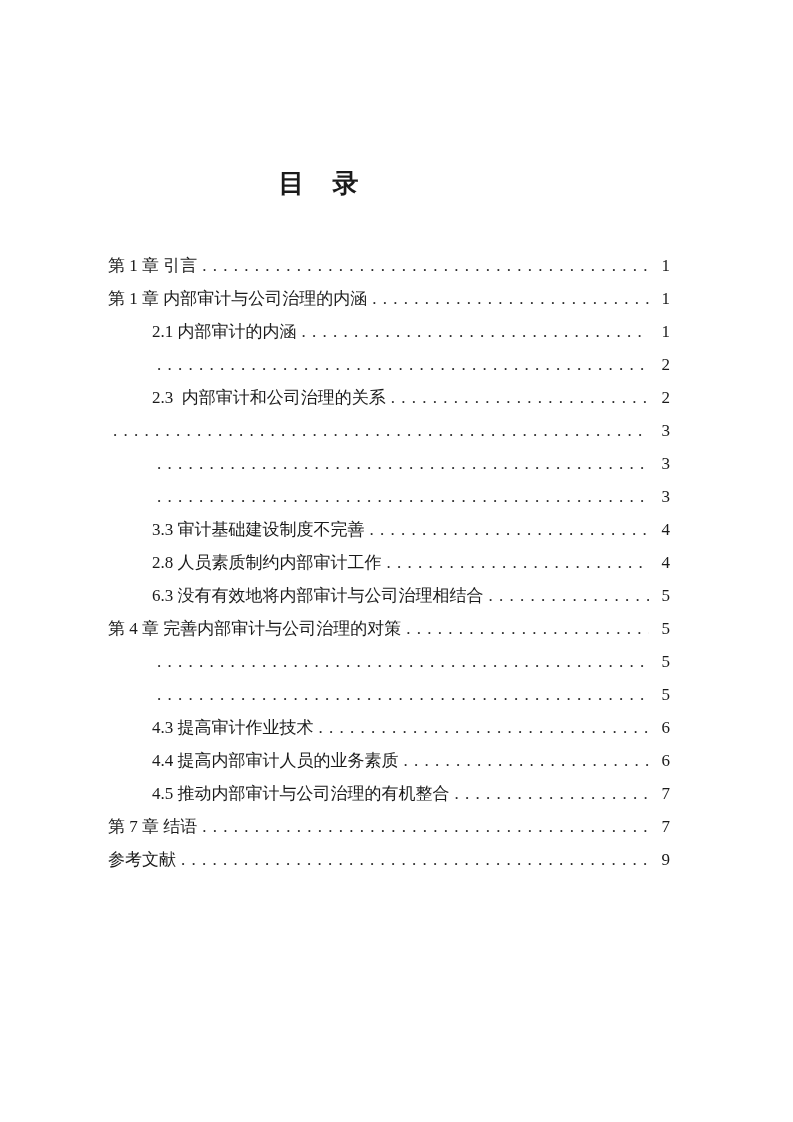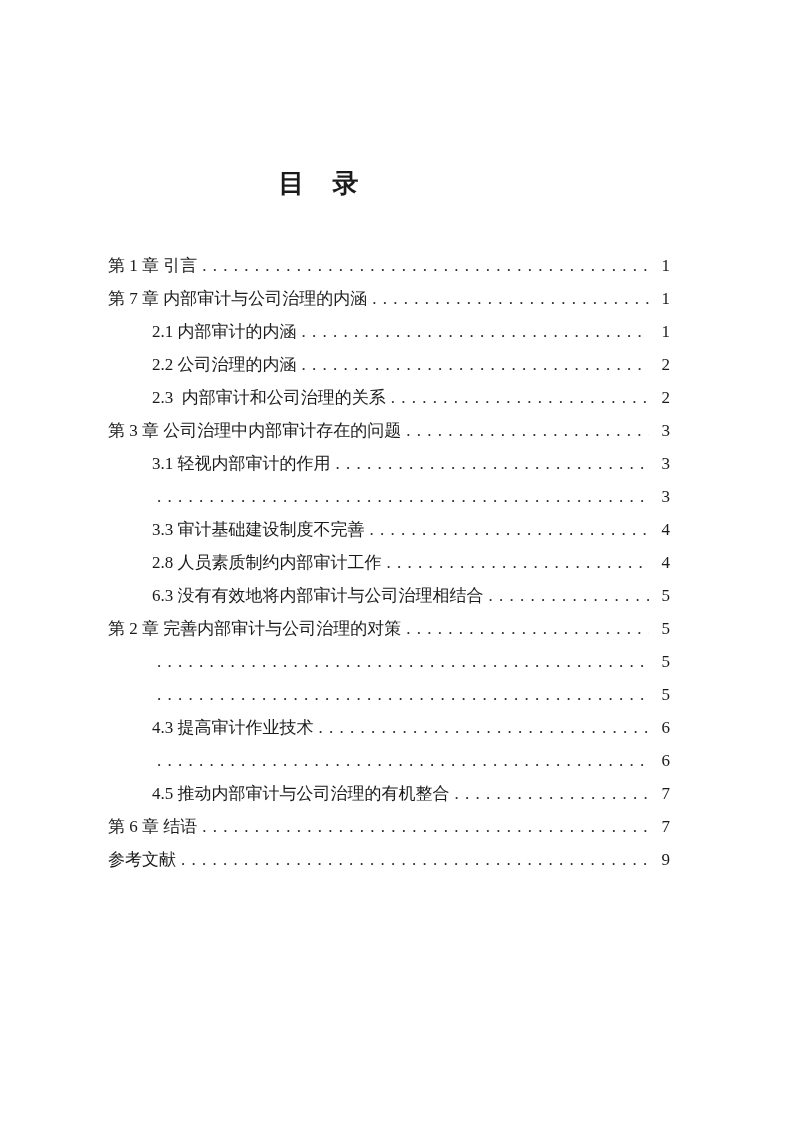--- a/index.html
+++ b/index.html
@@ -70,51 +70,48 @@
   <div class="doc-title">目　录</div>
 
   <div class="toc-list">
   <div class="toc-row level-0">
     <span class="entry-label">第 1 章 引言</span>
     <span class="leader">. . . . . . . . . . . . . . . . . . . . . . . . . . . . . . . . . . . . . . . . . . . . . . . . . . . . . . . . . . . . . . . . . . . . . . . . . . . . . . . . . . . . . . . . . . . . . . . . . . . . . . . . . . . . . . . . . . . . . . . . . . . . . . . . . . . . . . . . . . . . . . . . . . . . . . </span>
     <span class="page-num">1</span>
   </div>
 
   <div class="toc-row level-0">
-    <span class="entry-label">第 7 章 内部审计与公司治理的内涵</span>
+    <span class="entry-label">第 1 章 内部审计与公司治理的内涵</span>
     <span class="leader">. . . . . . . . . . . . . . . . . . . . . . . . . . . . . . . . . . . . . . . . . . . . . . . . . . . . . . . . . . . . . . . . . . . . . . . . . . . . . . . . . . . . . . . . . . . . . . . . . . . . . . . . . . . . . . . . . . . . . . . . . . . . . . . . . . . . . . . . . . . . . . . . . . . . . . </span>
     <span class="page-num">1</span>
   </div>
 
   <div class="toc-row level-1">
     <span class="entry-label">2.1 内部审计的内涵</span>
     <span class="leader">. . . . . . . . . . . . . . . . . . . . . . . . . . . . . . . . . . . . . . . . . . . . . . . . . . . . . . . . . . . . . . . . . . . . . . . . . . . . . . . . . . . . . . . . . . . . . . . . . . . . . . . . . . . . . . . . . . . . . . . . . . . . . . . . . . . . . . . . . . . . . . . . . . . . . . </span>
     <span class="page-num">1</span>
   </div>
 
   <div class="toc-row level-1">
-    <span class="entry-label">2.2 公司治理的内涵</span>
     <span class="leader">. . . . . . . . . . . . . . . . . . . . . . . . . . . . . . . . . . . . . . . . . . . . . . . . . . . . . . . . . . . . . . . . . . . . . . . . . . . . . . . . . . . . . . . . . . . . . . . . . . . . . . . . . . . . . . . . . . . . . . . . . . . . . . . . . . . . . . . . . . . . . . . . . . . . . . </span>
     <span class="page-num">2</span>
   </div>
 
   <div class="toc-row level-1">
     <span class="entry-label">2.3  内部审计和公司治理的关系</span>
     <span class="leader">. . . . . . . . . . . . . . . . . . . . . . . . . . . . . . . . . . . . . . . . . . . . . . . . . . . . . . . . . . . . . . . . . . . . . . . . . . . . . . . . . . . . . . . . . . . . . . . . . . . . . . . . . . . . . . . . . . . . . . . . . . . . . . . . . . . . . . . . . . . . . . . . . . . . . . </span>
     <span class="page-num">2</span>
   </div>
 
   <div class="toc-row level-0">
-    <span class="entry-label">第 3 章 公司治理中内部审计存在的问题</span>
     <span class="leader">. . . . . . . . . . . . . . . . . . . . . . . . . . . . . . . . . . . . . . . . . . . . . . . . . . . . . . . . . . . . . . . . . . . . . . . . . . . . . . . . . . . . . . . . . . . . . . . . . . . . . . . . . . . . . . . . . . . . . . . . . . . . . . . . . . . . . . . . . . . . . . . . . . . . . . </span>
     <span class="page-num">3</span>
   </div>
 
   <div class="toc-row level-1">
-    <span class="entry-label">3.1 轻视内部审计的作用</span>
     <span class="leader">. . . . . . . . . . . . . . . . . . . . . . . . . . . . . . . . . . . . . . . . . . . . . . . . . . . . . . . . . . . . . . . . . . . . . . . . . . . . . . . . . . . . . . . . . . . . . . . . . . . . . . . . . . . . . . . . . . . . . . . . . . . . . . . . . . . . . . . . . . . . . . . . . . . . . . </span>
     <span class="page-num">3</span>
   </div>
 
   <div class="toc-row level-1">
     <span class="leader">. . . . . . . . . . . . . . . . . . . . . . . . . . . . . . . . . . . . . . . . . . . . . . . . . . . . . . . . . . . . . . . . . . . . . . . . . . . . . . . . . . . . . . . . . . . . . . . . . . . . . . . . . . . . . . . . . . . . . . . . . . . . . . . . . . . . . . . . . . . . . . . . . . . . . . </span>
     <span class="page-num">3</span>
   </div>
 
   <div class="toc-row level-1">
@@ -129,21 +126,21 @@
     <span class="page-num">4</span>
   </div>
 
   <div class="toc-row level-1">
     <span class="entry-label">6.3 没有有效地将内部审计与公司治理相结合</span>
     <span class="leader">. . . . . . . . . . . . . . . . . . . . . . . . . . . . . . . . . . . . . . . . . . . . . . . . . . . . . . . . . . . . . . . . . . . . . . . . . . . . . . . . . . . . . . . . . . . . . . . . . . . . . . . . . . . . . . . . . . . . . . . . . . . . . . . . . . . . . . . . . . . . . . . . . . . . . . </span>
     <span class="page-num">5</span>
   </div>
 
   <div class="toc-row level-0">
-    <span class="entry-label">第 2 章 完善内部审计与公司治理的对策</span>
+    <span class="entry-label">第 4 章 完善内部审计与公司治理的对策</span>
     <span class="leader">. . . . . . . . . . . . . . . . . . . . . . . . . . . . . . . . . . . . . . . . . . . . . . . . . . . . . . . . . . . . . . . . . . . . . . . . . . . . . . . . . . . . . . . . . . . . . . . . . . . . . . . . . . . . . . . . . . . . . . . . . . . . . . . . . . . . . . . . . . . . . . . . . . . . . . </span>
     <span class="page-num">5</span>
   </div>
 
   <div class="toc-row level-1">
     <span class="leader">. . . . . . . . . . . . . . . . . . . . . . . . . . . . . . . . . . . . . . . . . . . . . . . . . . . . . . . . . . . . . . . . . . . . . . . . . . . . . . . . . . . . . . . . . . . . . . . . . . . . . . . . . . . . . . . . . . . . . . . . . . . . . . . . . . . . . . . . . . . . . . . . . . . . . . </span>
     <span class="page-num">5</span>
   </div>
 
   <div class="toc-row level-1">
@@ -151,32 +148,33 @@
     <span class="page-num">5</span>
   </div>
 
   <div class="toc-row level-1">
     <span class="entry-label">4.3 提高审计作业技术</span>
     <span class="leader">. . . . . . . . . . . . . . . . . . . . . . . . . . . . . . . . . . . . . . . . . . . . . . . . . . . . . . . . . . . . . . . . . . . . . . . . . . . . . . . . . . . . . . . . . . . . . . . . . . . . . . . . . . . . . . . . . . . . . . . . . . . . . . . . . . . . . . . . . . . . . . . . . . . . . . </span>
     <span class="page-num">6</span>
   </div>
 
   <div class="toc-row level-1">
+    <span class="entry-label">4.4 提高内部审计人员的业务素质</span>
     <span class="leader">. . . . . . . . . . . . . . . . . . . . . . . . . . . . . . . . . . . . . . . . . . . . . . . . . . . . . . . . . . . . . . . . . . . . . . . . . . . . . . . . . . . . . . . . . . . . . . . . . . . . . . . . . . . . . . . . . . . . . . . . . . . . . . . . . . . . . . . . . . . . . . . . . . . . . . </span>
     <span class="page-num">6</span>
   </div>
 
   <div class="toc-row level-1">
     <span class="entry-label">4.5 推动内部审计与公司治理的有机整合</span>
     <span class="leader">. . . . . . . . . . . . . . . . . . . . . . . . . . . . . . . . . . . . . . . . . . . . . . . . . . . . . . . . . . . . . . . . . . . . . . . . . . . . . . . . . . . . . . . . . . . . . . . . . . . . . . . . . . . . . . . . . . . . . . . . . . . . . . . . . . . . . . . . . . . . . . . . . . . . . . </span>
     <span class="page-num">7</span>
   </div>
 
   <div class="toc-row level-0">
-    <span class="entry-label">第 6 章 结语</span>
+    <span class="entry-label">第 7 章 结语</span>
     <span class="leader">. . . . . . . . . . . . . . . . . . . . . . . . . . . . . . . . . . . . . . . . . . . . . . . . . . . . . . . . . . . . . . . . . . . . . . . . . . . . . . . . . . . . . . . . . . . . . . . . . . . . . . . . . . . . . . . . . . . . . . . . . . . . . . . . . . . . . . . . . . . . . . . . . . . . . . </span>
     <span class="page-num">7</span>
   </div>
 
   <div class="toc-row level-0">
     <span class="entry-label">参考文献</span>
     <span class="leader">. . . . . . . . . . . . . . . . . . . . . . . . . . . . . . . . . . . . . . . . . . . . . . . . . . . . . . . . . . . . . . . . . . . . . . . . . . . . . . . . . . . . . . . . . . . . . . . . . . . . . . . . . . . . . . . . . . . . . . . . . . . . . . . . . . . . . . . . . . . . . . . . . . . . . . </span>
     <span class="page-num">9</span>
   </div>
 </div>

